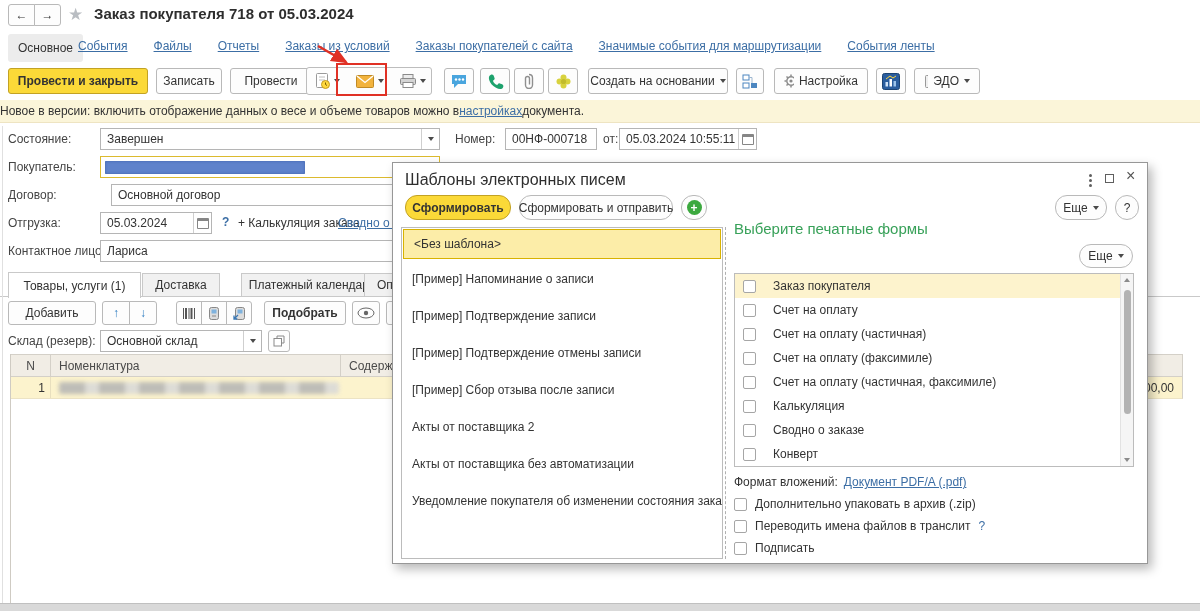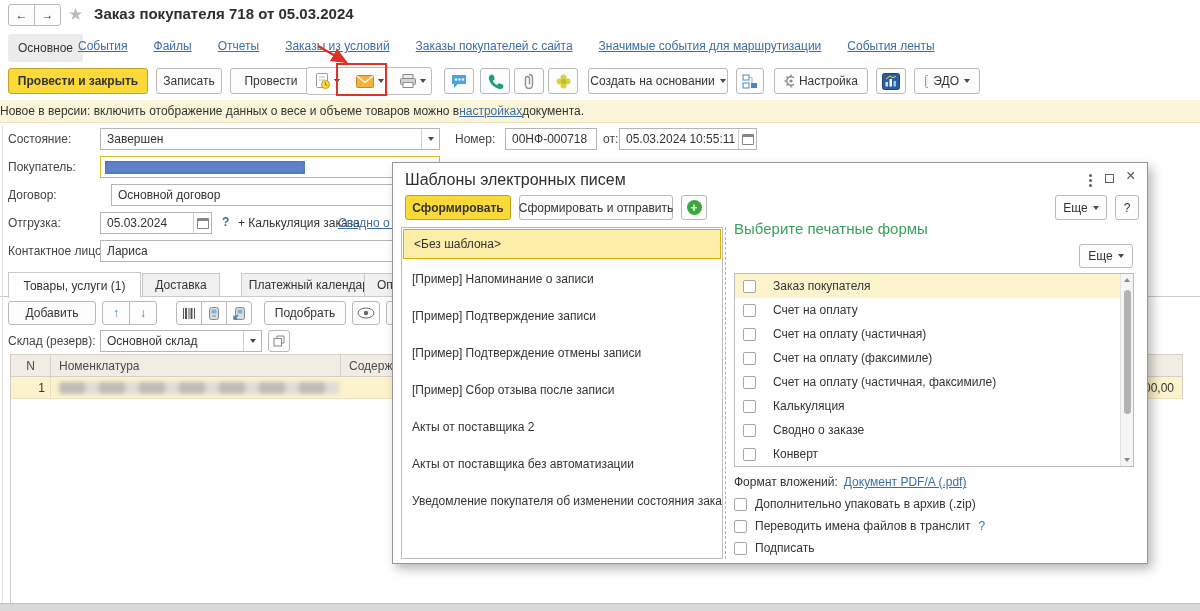--- a/index.html
+++ b/index.html
@@ -44,21 +44,21 @@
            border:1px solid #d4d0c8; display:flex; align-items:center; color:#4a4a4a; }
   .trow  { position:absolute; left:10px; top:377px; width:1173px; height:22px; background:#fcf3cd;
            border-bottom:1px solid #ece3c4; border-left:1px solid #d4d0c8; border-right:1px solid #d4d0c8;
            display:flex; align-items:center; }
   .vline { position:absolute; width:1px; background:#d8d8d8; }
 
   
   .modal { position:absolute; left:392px; top:162px; width:756px; height:402px; background:#fff;
            border:1px solid #979797; box-shadow:4px 5px 10px rgba(0,0,0,0.28); z-index:10; }
   .modal .btnm { position:absolute; display:flex; align-items:center; justify-content:center; gap:5px;
-                 height:25px; background:#fdfdfd; border:1px solid #b9b9b9; border-radius:3px; padding:0 10px; white-space:nowrap; }
+                 height:25px; background:#fdfdfd; border:1px solid #b9b9b9; border-radius:12px; padding:0 10px; white-space:nowrap; }
   .tpl-list { position:absolute; left:8px; top:64px; width:322px; height:332px; border:1px solid #bcbcbc; background:#fff; overflow:hidden; }
   .tpl-item { height:37px; display:flex; align-items:center; padding:0 10px; white-space:nowrap; overflow:hidden; }
   .tpl-item.sel { height:30px; margin:1px; background:#fceda8; border:1px solid #d8b200; }
   .splitter { position:absolute; left:332px; top:64px; height:332px; width:0; border-left:1px dashed #b0b0b0; }
   .pf-list { position:absolute; left:341px; top:110px; width:400px; height:194px; border:1px solid #bcbcbc; background:#fff; overflow:hidden; }
   .pf-row { height:24px; display:flex; align-items:center; gap:17px; padding-left:8px; width:387px; white-space:nowrap; }
   .pf-row.sel { background:#fdf3cd; }
   .sbar { position:absolute; right:0; top:0; bottom:0; width:13px; background:#f5f5f5; border-left:1px solid #e2e2e2; }
   .sthumb { position:absolute; left:3px; width:7px; background:#b3b3b3; border-radius:4px; }
   .tri-up { width:0;height:0;border-left:3px solid transparent;border-right:3px solid transparent;border-bottom:4px solid #8a8a8a; }
@@ -303,21 +303,21 @@
       </svg>
   </div>
   <div class="btn sm" style="left:226px;top:301px;width:26px;padding:0;border-radius:0 3px 3px 0;">
     <svg width="13" height="15">
         <rect x="2.5" y="1.5" width="9" height="12" rx="2" fill="#dcdcdc" stroke="#888"></rect>
         <rect x="4.5" y="3.5" width="5" height="4" fill="#7fb2dd"></rect>
         <path d="M1 13 l4 -4 M1 9.6 v3.4 h3.4" stroke="#3a78b5" fill="none" stroke-width="1.3"></path>
       </svg>
   </div>
 
-  <div class="btn sm" style="left:264px;top:301px;width:82px;">Подобрать</div>
+  <div class="btn sm" style="left:264px;top:301px;width:82px;font-weight:bold;">Подобрать</div>
   <div class="btn sm" style="left:352px;top:301px;width:28px;padding:0;">
     <svg width="18" height="12">
         <ellipse cx="9" cy="6" rx="8" ry="5" fill="none" stroke="#666"></ellipse>
         <circle cx="9" cy="6" r="2.2" fill="#666"></circle>
       </svg>
   </div>
   <div class="btn sm" style="left:386px;top:301px;width:26px;padding:0;">
     <svg width="12" height="13">
         <rect x="1" y="3" width="7" height="9" fill="#fff" stroke="#8a8a8a"></rect>
         <path d="M3.5 3 V1 h7 v9 h-2.5" fill="none" stroke="#8a8a8a"></path>

